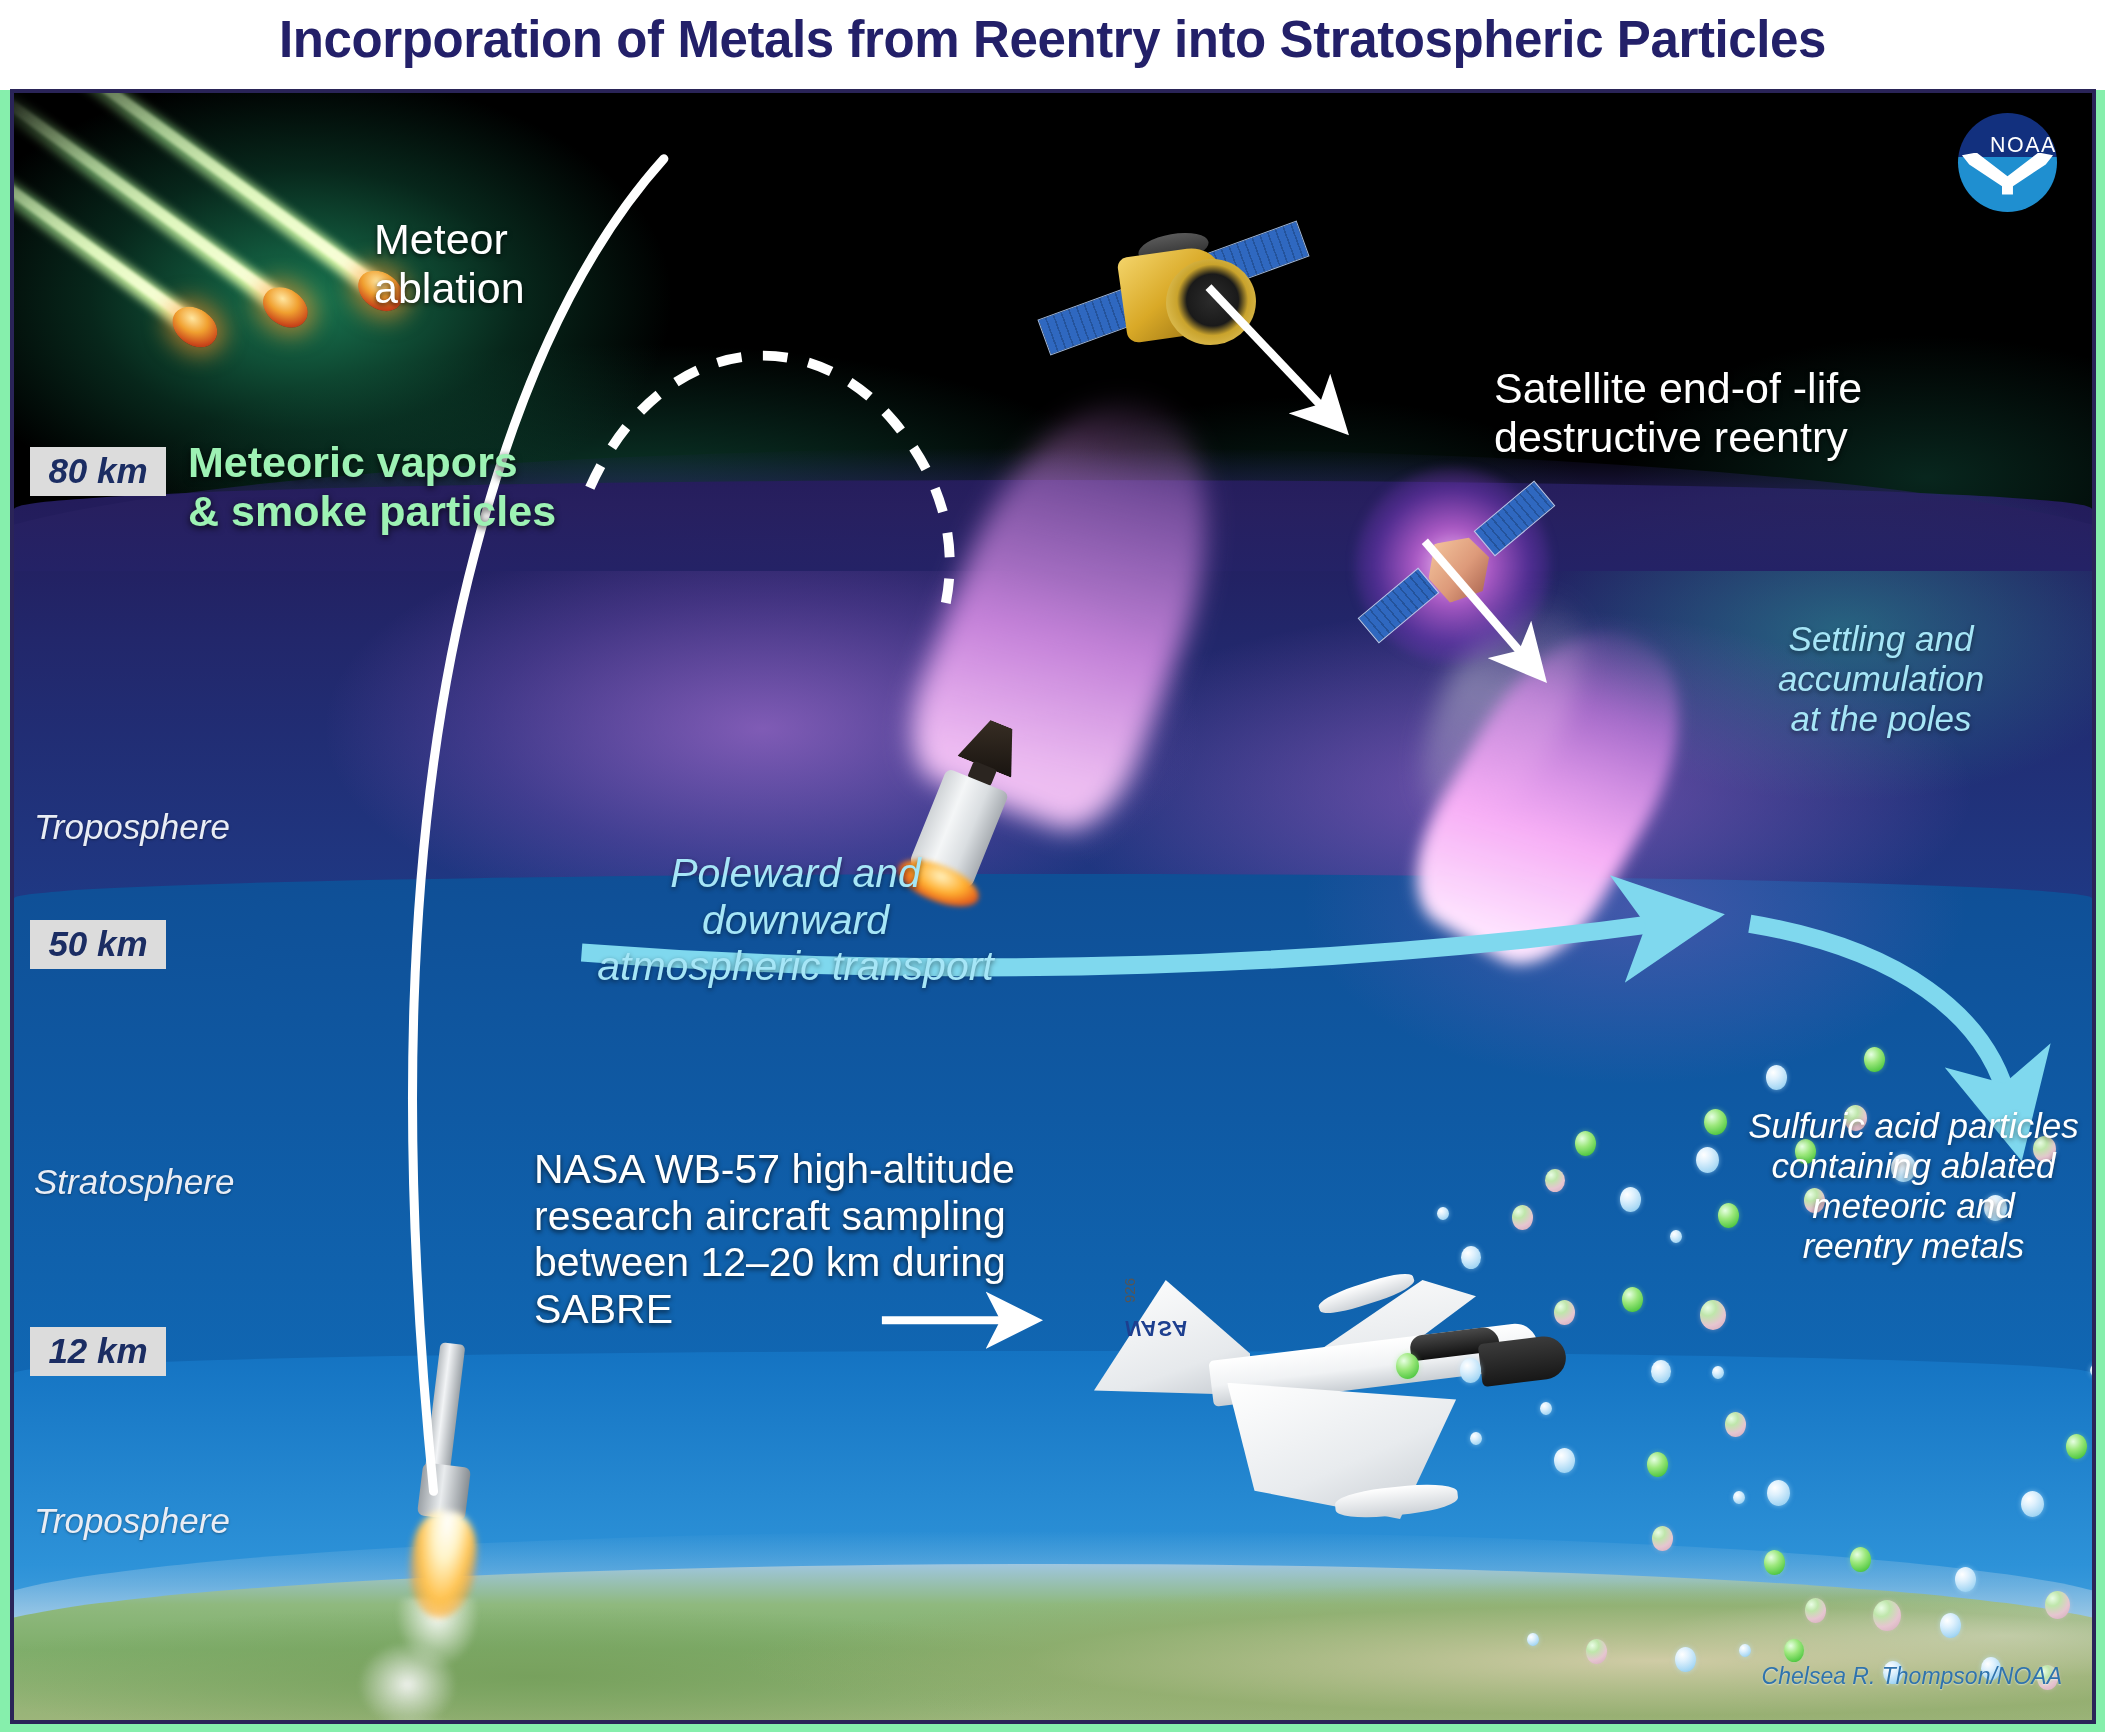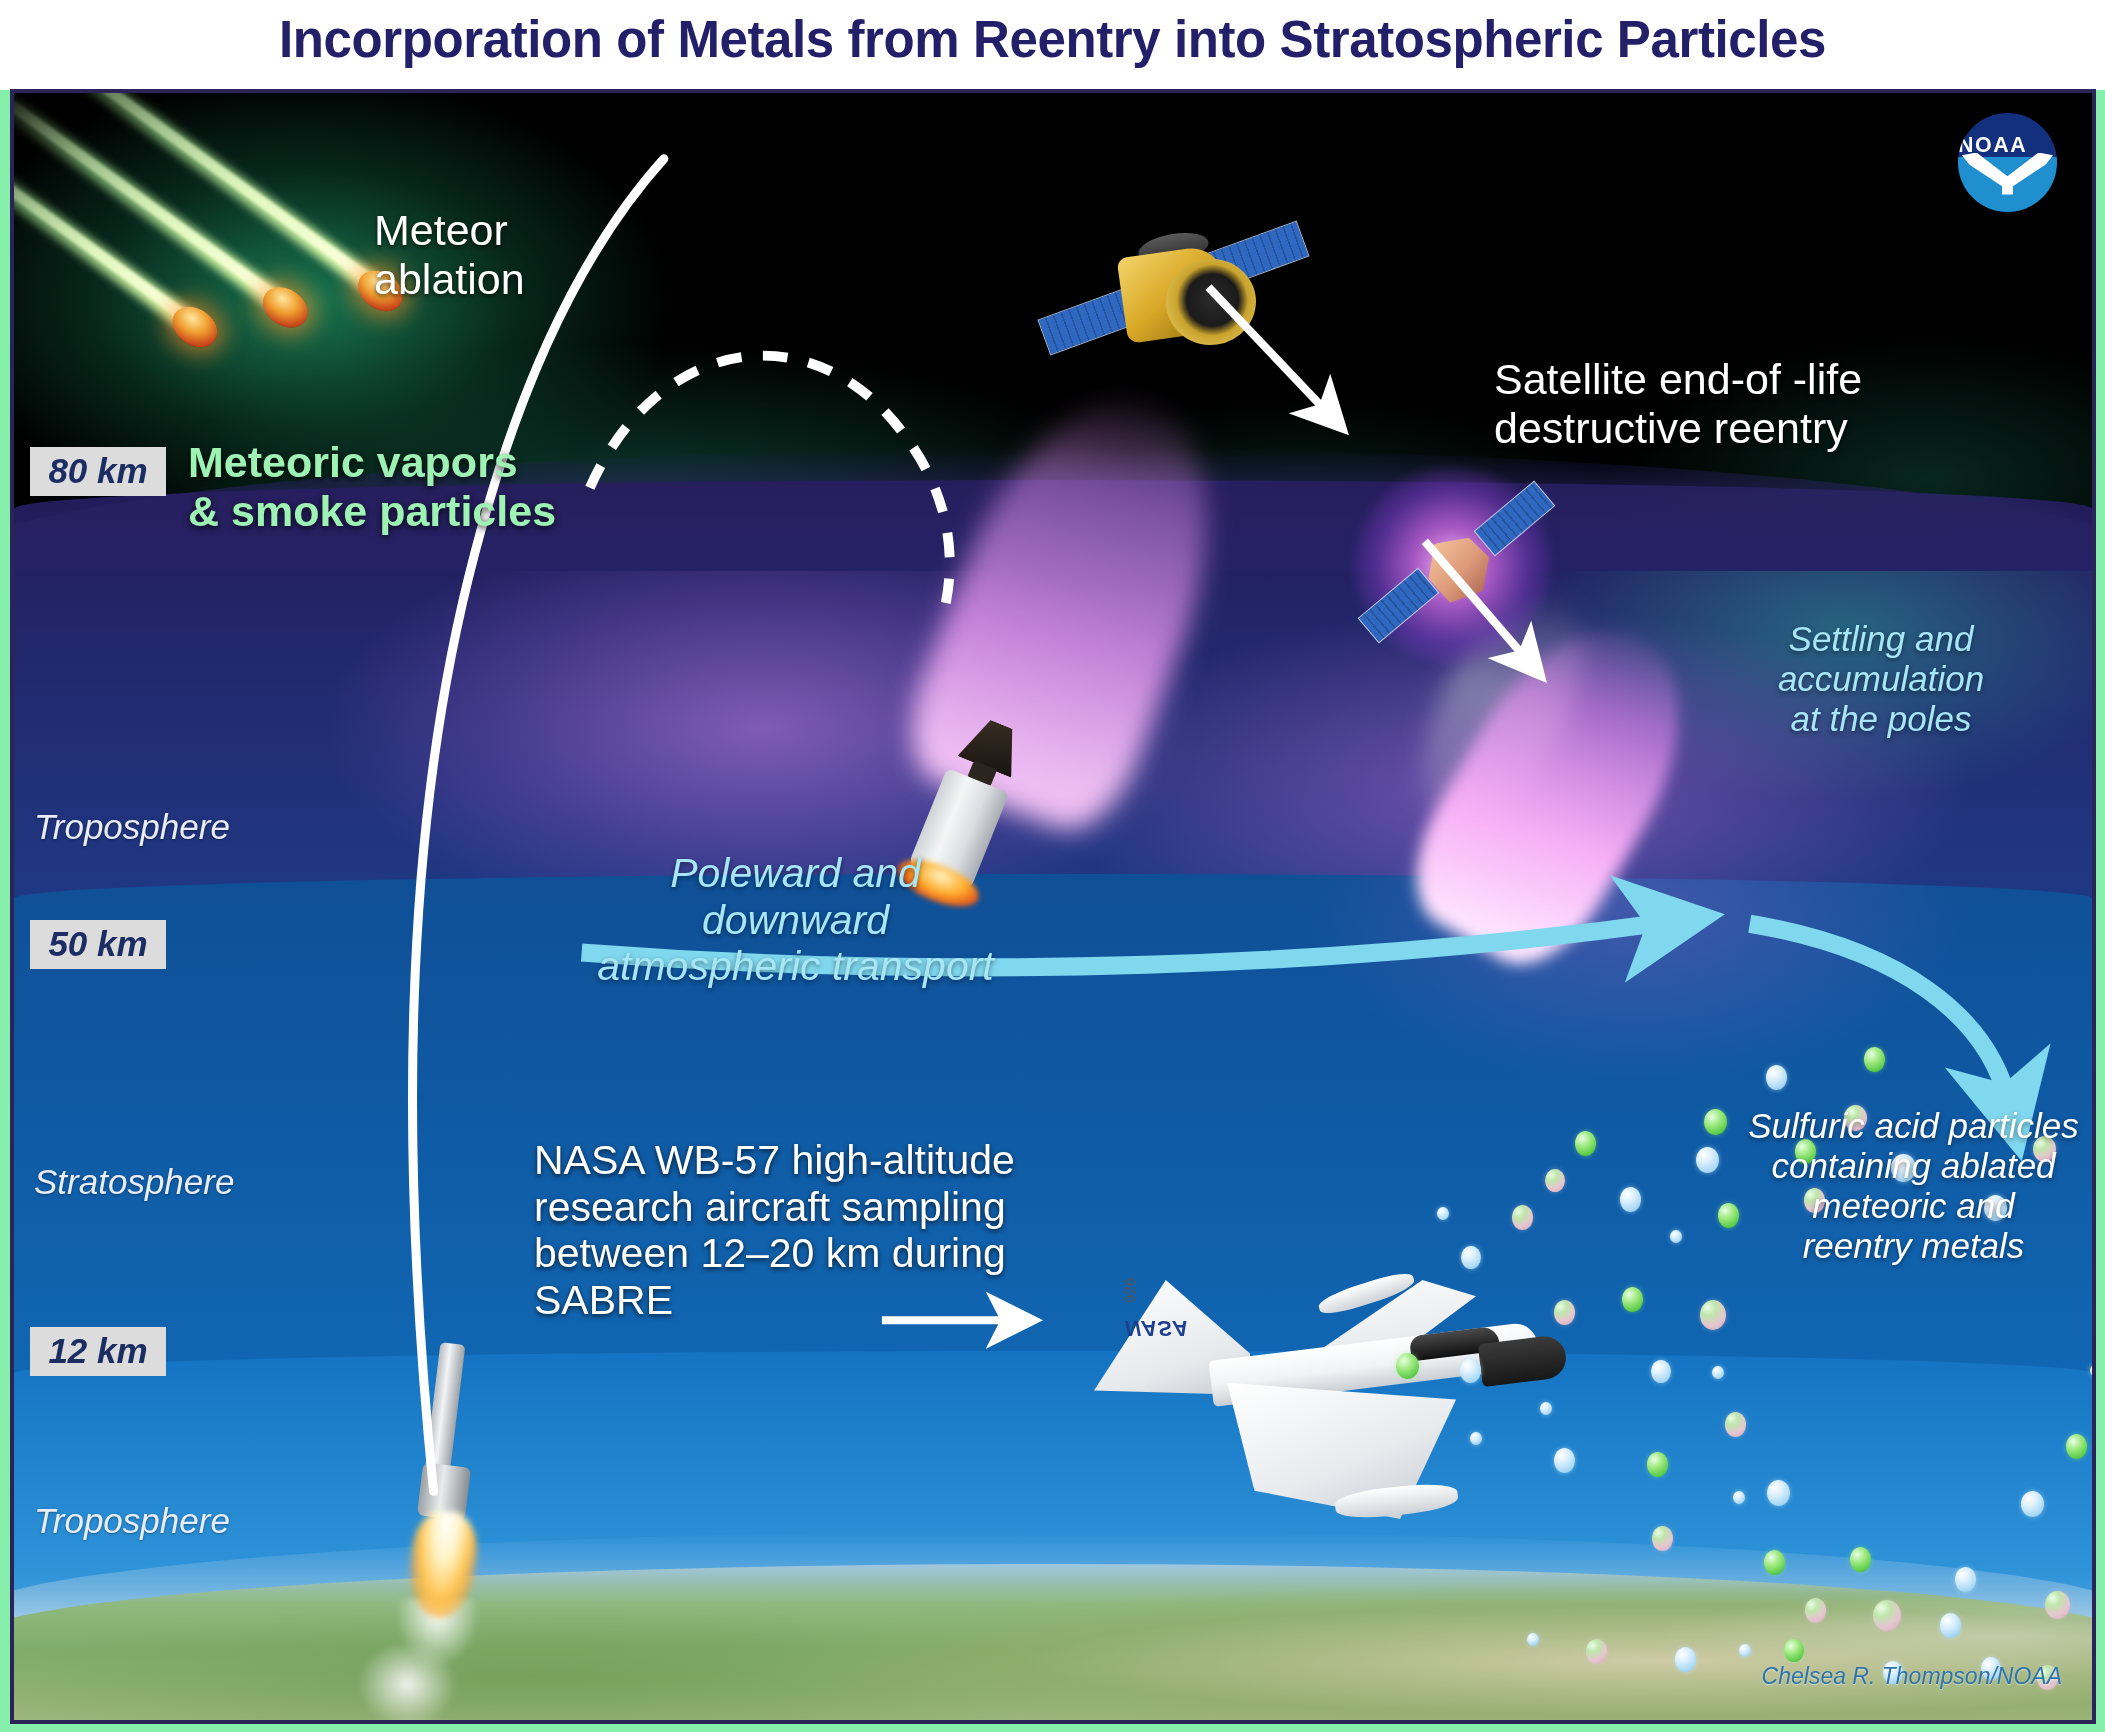--- a/index.html
+++ b/index.html
@@ -110,21 +110,21 @@
     position:absolute;
     color:#e9edf5;
     font-style:italic;
     font-size:35px;
     white-space:nowrap;
     text-shadow:0 0.8px 2.5px rgba(0,0,0,.35);
   }
 
   
   .callout{position:absolute;white-space:pre-line;line-height:1.14;}
-  .t-white{color:#ffffff;font-size:43px;text-shadow:0 1.6px 5.8px rgba(0,0,0,.72);}
+  .t-white{color:#ffffff;font-size:43px;text-shadow:0 1.6px 5.8px rgba(0,0,0,.72);margin-top:9px;}
   .t-green{color:#9df2b4;font-size:43px;font-weight:bold;text-shadow:0 1.6px 7.4px rgba(0,0,0,.8);}
   .t-pinkwhite{color:#f7e3f7;font-size:41px;font-weight:bold;text-align:center;text-shadow:0 1.6px 6.6px rgba(60,20,80,.55);}
   .t-cyan{color:#a6e6f7;font-size:41px;font-style:italic;text-shadow:0 1.6px 5.8px rgba(0,0,0,.45);}
   .t-cyan-c{color:#a6e6f7;font-size:35px;font-style:italic;text-align:center;text-shadow:0 1.6px 5.8px rgba(0,0,0,.45);}
   .t-white-i{color:#ffffff;font-size:35px;font-style:italic;text-align:center;text-shadow:0 1.6px 5.8px rgba(0,0,0,.45);}
 
   
   .meteor{position:absolute;transform-origin:0 50%;}
   .meteor .trail{
     position:absolute;left:0;top:0;height:21.4px;
@@ -327,22 +327,22 @@
     position:absolute;inset:0;border-radius:50%;
     background:linear-gradient(180deg,#12307e 0%,#12307e 44%,#1f8fd0 44%,#1f8fd0 100%);
     overflow:hidden;
   }
   #noaa-bird{
     position:absolute;left:4%;top:40%;width:92%;height:46%;
     background:#ffffff;
     clip-path:polygon(0% 6%, 16% 0%, 50% 52%, 84% 0%, 100% 6%, 92% 26%, 56% 74%, 56% 92%, 44% 92%, 44% 74%, 8% 26%);
   }
   #noaa-text{
-    position:absolute;left:0;top:20%;width:100%;text-align:left;
-    color:#fff;font-size:21.4px;font-weight:bold;letter-spacing:1.6px;
+    position:absolute;left:0;top:20%;width:100%;text-align:right;
+    color:#fff;font-size:21.4px;font-weight:normal;letter-spacing:1.6px;
     font-family:"Liberation Sans",sans-serif;
   }
 
   
   #credit{
     position:absolute;right:30px;bottom:30px;
     color:#2f73ad;font-style:italic;font-size:23px;
     text-shadow:0 0.8px 1.6px rgba(255,255,255,.5);
     white-space:nowrap;
   }

